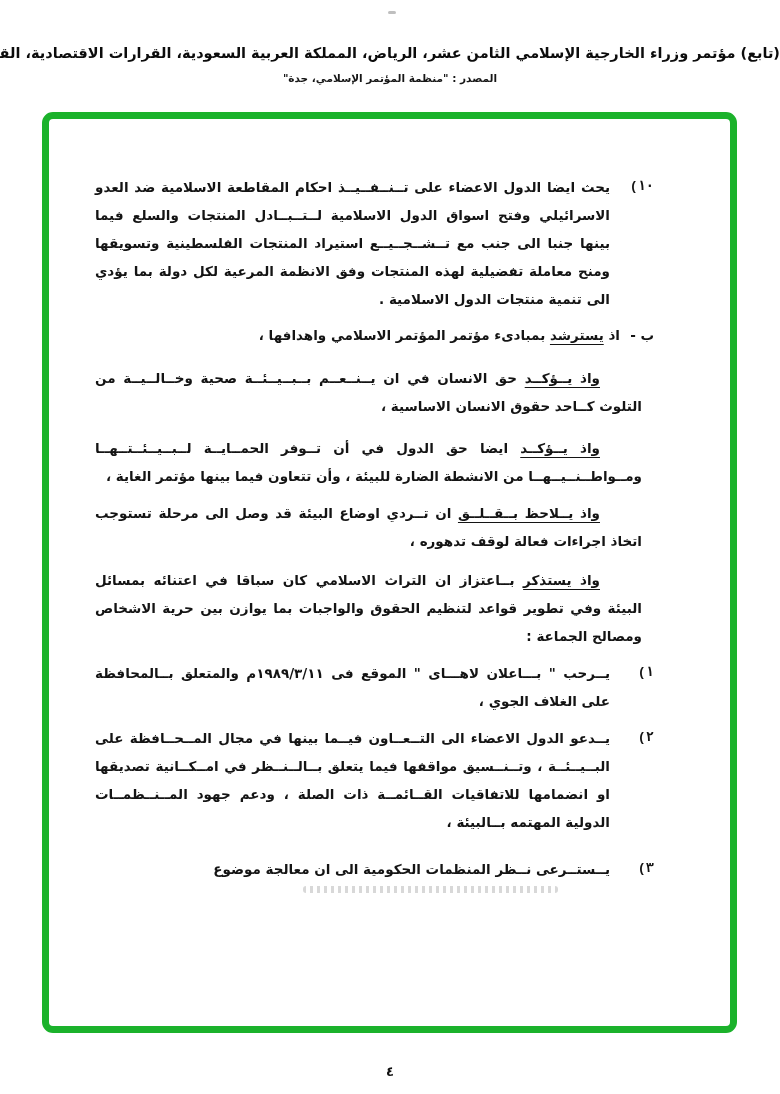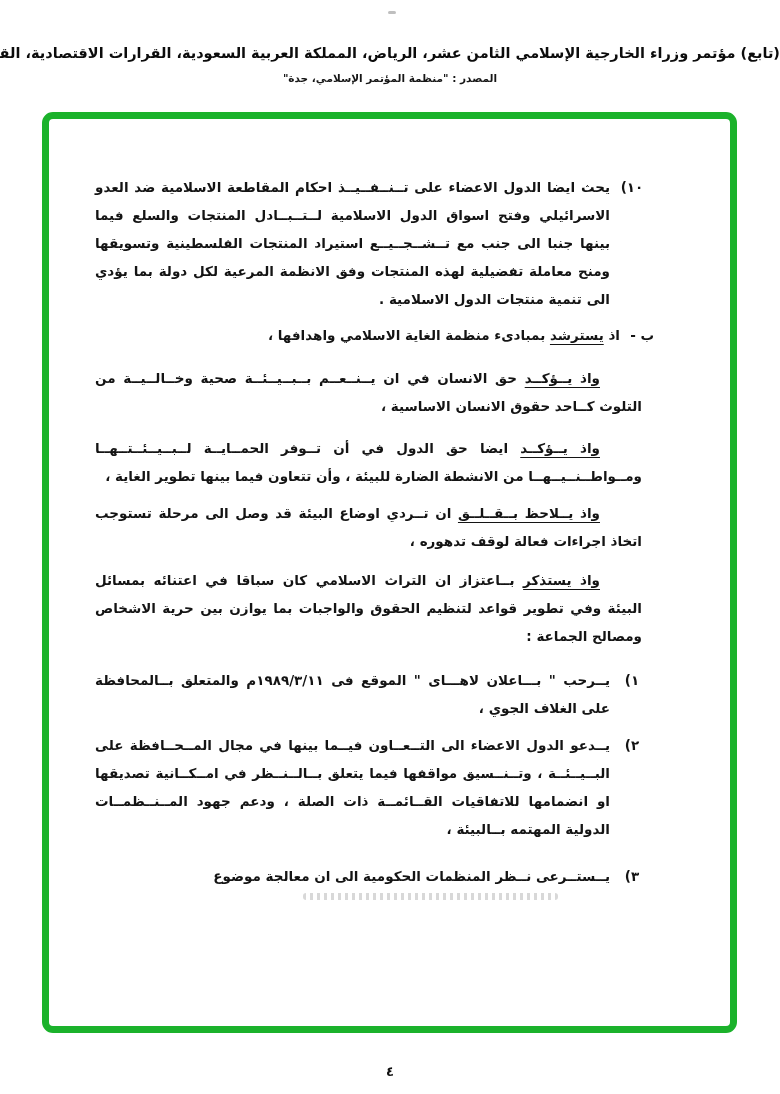--- a/index.html
+++ b/index.html
@@ -35,37 +35,37 @@
 
   
   .content{
     position:absolute;top:0;right:0;left:0;bottom:0;
     padding:54px 76px 0 46px;
     direction:rtl;color:#141414;
     font-weight:bold;font-size:13.5px;line-height:28px;
     text-rendering:optimizeLegibility;
   }
   .row{display:flex;}
-  .marker{flex:0 0 44px;text-align:center;}
+  .marker{flex:0 0 44px;text-align:right;font-family:Liberation Mono, monospace;}
   .marker-b{flex:0 0 34px;text-align:right;}
   .jtext{flex:1;text-align:justify;text-align-last:right;}
   .line{flex:1;text-align:right;}
   .para{
     margin:0 12px 0 0;
     text-align:justify;text-align-last:right;
     text-indent:42px;
   }
   .u{text-decoration:underline;text-underline-offset:4px;text-decoration-thickness:1.4px;text-align:right;}
 
   .mb-a{margin-bottom:8px;}
   .mb-b{margin-bottom:15px;}
   .mb-c{margin-bottom:14px;}
   .mb-d{margin-bottom:9px;}
   .mb-e{margin-bottom:11px;margin-top:6px;}
-  .mb-f{margin-bottom:16px;}
+  .mb-f{margin-bottom:9px;}
   .mb-g{margin-bottom:9px;}
   .mb-h{margin-bottom:19px;}
 
   
   .faded-line{
     height:7px;width:255px;
     margin:3px 52px 0 0;
     background:repeating-linear-gradient(90deg,#777 0 3px,transparent 3px 7px);
     opacity:.28;filter:blur(.7px);
     border-radius:3px;
@@ -87,26 +87,26 @@
 <div class="frame">
   <div class="content">
 
     <div class="row mb-a">
       <div class="marker">١٠)</div>
       <div class="jtext">يحث ايضا الدول الاعضاء على تــنــفــيــذ احكام المقاطعة الاسلامية ضد العدو الاسرائيلي وفتح اسواق الدول الاسلامية لــتــبــادل المنتجات والسلع فيما بينها جنبا الى جنب مع تــشــجــيــع استيراد المنتجات الفلسطينية وتسويقها ومنح معاملة تفضيلية لهذه المنتجات وفق الانظمة المرعية لكل دولة بما يؤدي الى تنمية منتجات الدول الاسلامية .</div>
     </div>
 
     <div class="row mb-b">
       <div class="marker-b">ب -</div>
-      <div class="line"><span>اذ </span><span class="u">يسترشد</span><span> بمبادىء منظمة الغاية الاسلامي واهدافها ،</span></div>
+      <div class="line"><span>اذ </span><span class="u">يسترشد</span><span> بمبادىء مؤتمر المؤتمر الاسلامي واهدافها ،</span></div>
     </div>
 
     <div class="para mb-c"><span class="u">واذ يــؤكــد</span><span> حق الانسان في ان يــنــعــم بــبــيــئــة صحية وخــالــيــة من التلوث كــاحد حقوق الانسان الاساسية ،</span></div>
 
-    <div class="para mb-d"><span class="u">واذ يــؤكــد</span><span> ايضا حق الدول في أن تــوفر الحمــايــة لــبــيــئــتــهــا ومــواطــنــيــهــا من الانشطة الضارة للبيئة ، وأن تتعاون فيما بينها تطوير الغاية ،</span></div>
+    <div class="para mb-d"><span class="u">واذ يــؤكــد</span><span> ايضا حق الدول في أن تــوفر الحمــايــة لــبــيــئــتــهــا ومــواطــنــيــهــا من الانشطة الضارة للبيئة ، وأن تتعاون فيما بينها مؤتمر الغاية ،</span></div>
 
     <div class="para mb-e"><span class="u">واذ يــلاحظ بــقــلــق</span><span> ان تــردي اوضاع البيئة قد وصل الى مرحلة تستوجب اتخاذ اجراءات فعالة لوقف تدهوره ،</span></div>
 
     <div class="para mb-f"><span class="u">واذ يستذكر</span><span> بــاعتزاز ان التراث الاسلامي كان سباقا في اعتنائه بمسائل البيئة وفي تطوير قواعد لتنظيم الحقوق والواجبات بما يوازن بين حرية الاشخاص ومصالح الجماعة :</span></div>
 
     <div class="row mb-g">
       <div class="marker">١)</div>
       <div class="jtext">يــرحب " بـــاعلان لاهـــاى " الموقع فى ١٩٨٩/٣/١١م والمتعلق بــالمحافظة على الغلاف الجوي ،</div>
     </div>
 

